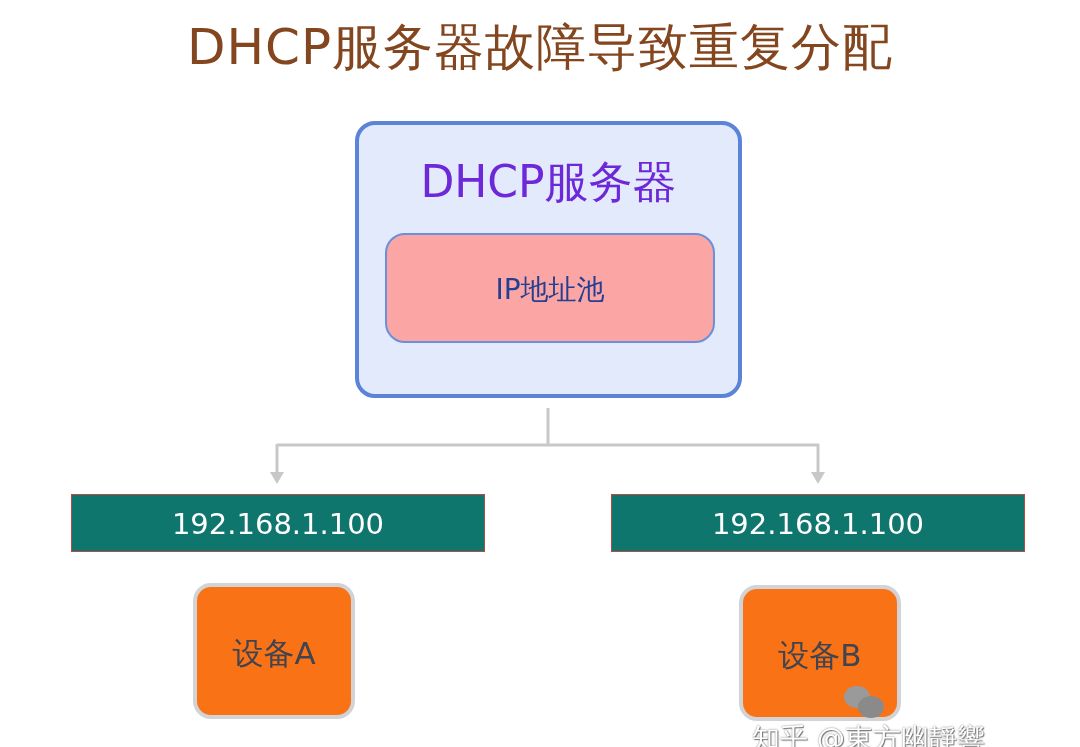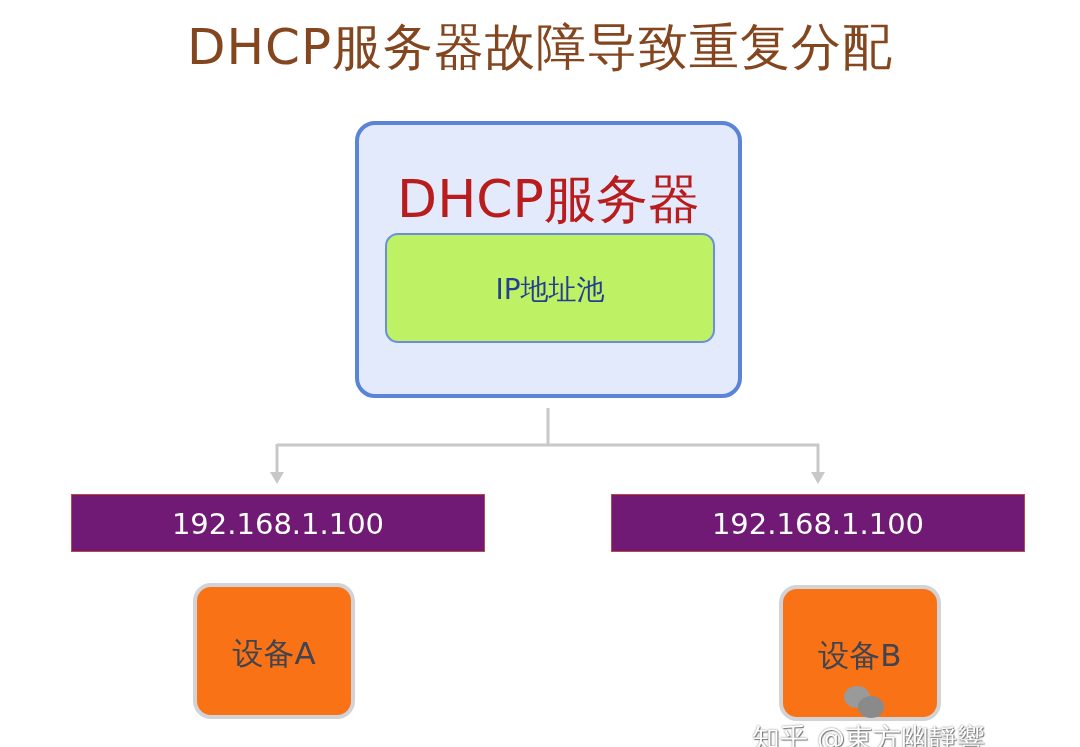--- a/index.html
+++ b/index.html
@@ -1,23 +1,23 @@
 <!DOCTYPE html>
 <html><head>
 <meta charset="utf-8">
 <style>
   html,body{margin:0;padding:0;}
   body{width:1080px;height:747px;background:#ffffff;position:relative;overflow:hidden;font-family:"DejaVu Sans","Liberation Sans",sans-serif;}
   .title{position:absolute;left:0;top:14px;width:1080px;text-align:center;font-size:50px;font-weight:normal;color:#84461f;letter-spacing:1px;}
   .server{position:absolute;left:355px;top:121px;width:379px;height:269px;background:#e2eafb;border:4px solid #5b84d9;border-radius:20px;box-sizing:content-box;}
-  .server-label{position:absolute;left:0;top:28px;width:100%;text-align:center;font-size:52px;color:#b91c1c;margin-top:12px;}
-  .pool{position:absolute;left:26px;top:108px;width:326px;height:106px;background:#bef264;border:2px solid #6a8fdc;border-radius:13px;}
+  .server-label{position:absolute;left:0;top:28px;width:100%;text-align:center;font-size:44px;color:#6d28d9;}
+  .pool{position:absolute;left:26px;top:108px;width:326px;height:106px;background:#fca5a5;border:2px solid #6a8fdc;border-radius:20px;}
   .pool-label{position:absolute;left:0;top:36px;width:100%;text-align:center;font-size:28px;color:#233f91;}
   svg.conn{position:absolute;left:0;top:0;}
-  .ip{position:absolute;top:494px;width:412px;height:56px;background:#701a75;border:1px solid #b94a42;}
+  .ip{position:absolute;top:494px;width:412px;height:56px;background:#0f766e;border:1px solid #b94a42;}
   .ip-label{position:absolute;left:0;top:12px;width:100%;text-align:center;font-size:29px;color:#ffffff;}
   .device{position:absolute;width:154px;height:128px;background:#f97316;border:4px solid #d1d3d7;border-radius:18px;}
   .device-label{position:absolute;left:0;top:46px;width:100%;text-align:center;font-size:31px;color:#3f4450;}
   .watermark{position:absolute;left:752px;top:684px;display:flex;align-items:center;font-size:28px;color:#ffffff;text-shadow:0 0 2px #777,1px 1px 1px #777;flex-direction:column;}
   .wm-icon{width:42px;height:36px;position:relative;margin-right:6px;}
   .bubble{position:absolute;border-radius:50%;background:#9a9a9a;}
 </style>
 </head>
 <body>
 
@@ -44,21 +44,21 @@
 <div class="ip" style="left:71px;">
   <div class="ip-label">192.168.1.100</div>
 </div>
 <div class="ip" style="left:611px;">
   <div class="ip-label">192.168.1.100</div>
 </div>
 
 <div class="device" style="left:193px;top:583px;">
   <div class="device-label">设备A</div>
 </div>
-<div class="device" style="left:739px;top:585px;margin-left:40px;">
+<div class="device" style="left:739px;top:585px;">
   <div class="device-label">设备B</div>
 </div>
 
 <div class="watermark">
   <span class="wm-icon">
     <span class="bubble" style="left:0;top:2px;width:26px;height:22px;"></span>
     <span class="bubble" style="left:14px;top:12px;width:26px;height:22px;background:#8a8a8a;"></span>
   </span>
   <span>知乎 @東方幽靜響</span>
 </div>

